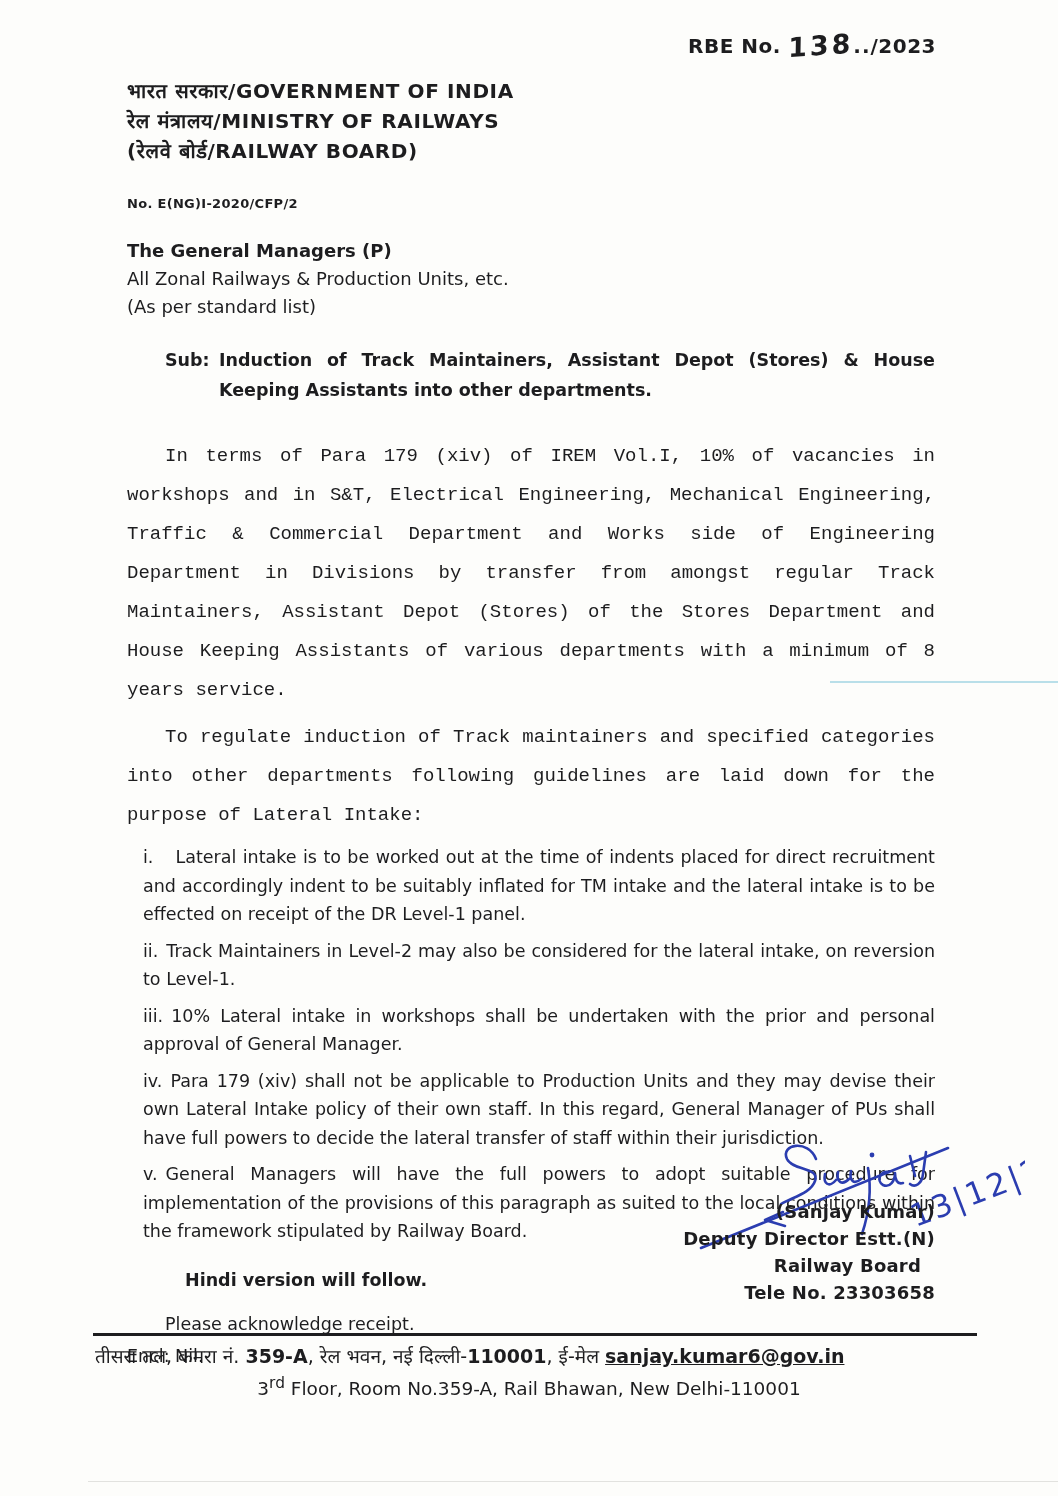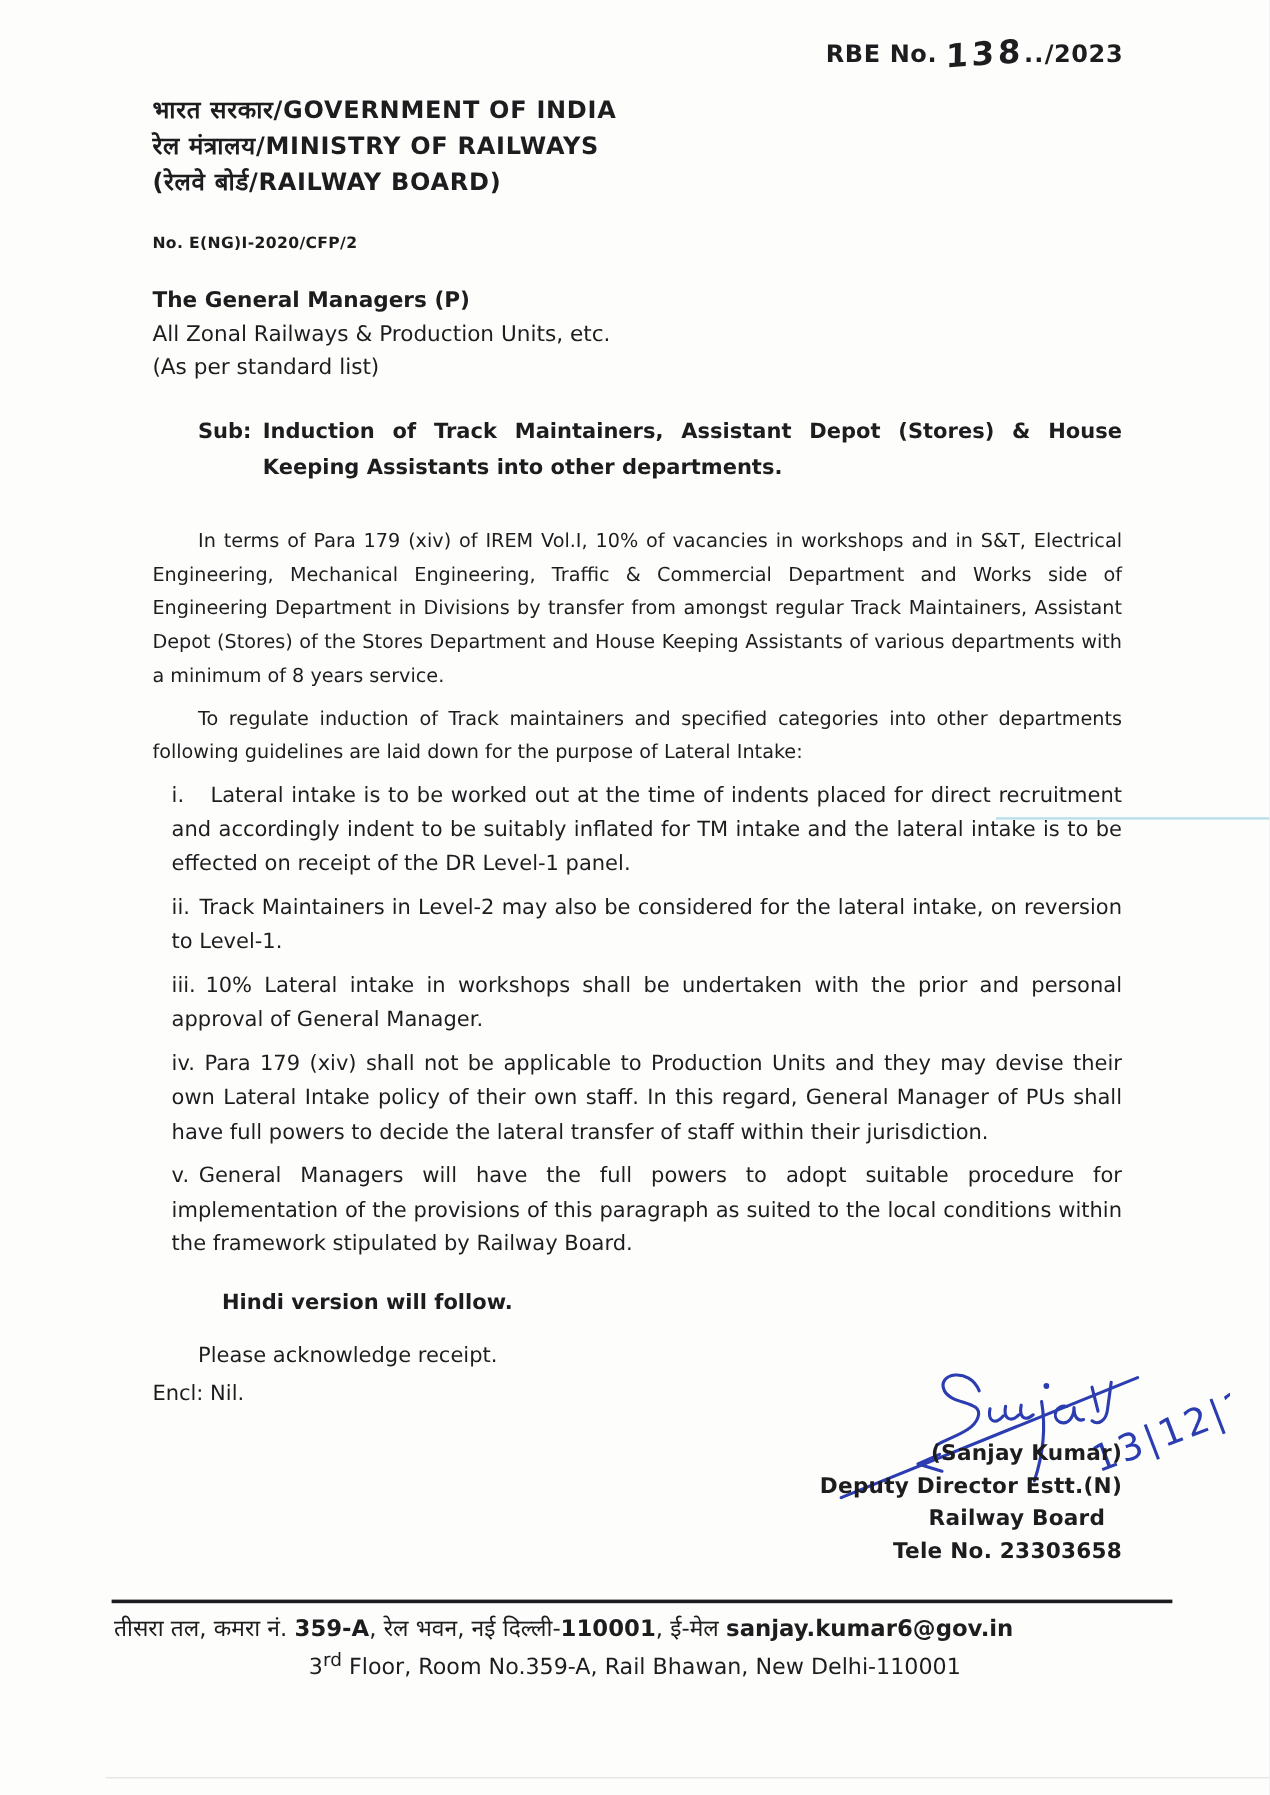--- a/index.html
+++ b/index.html
@@ -29,21 +29,21 @@
   .ref-number{font-weight:600;letter-spacing:.3px;}
   .place-date{font-weight:bold;letter-spacing:.3px;}
 
   .addressee{margin-top:26px;font-size:18px;line-height:28px;}
   .addressee .l1{font-weight:bold;}
 
   .subject{margin-top:24px;margin-left:38px;display:flex;font-weight:bold;font-size:17.5px;line-height:30px;}
   .subject .label{flex:0 0 54px;}
   .subject .text{width:716px;text-align:justify;}
 
-  .para{font-size:16px;line-height:28px;text-align:justify;}
+  .para{font-size:19px;line-height:39px;text-align:justify;font-family:Liberation Mono, monospace;}
   .para.p1{margin-top:32px;text-indent:38px;}
   .para.p2{margin-top:8px;text-indent:38px;}
 
   .item{margin-top:8px;margin-left:16px;width:792px;font-size:17.5px;line-height:28.5px;text-align:justify;}
   .item .marker{margin-right:8px;}
   .item.first .marker{margin-right:22px;}
 
   .hindi-note{margin-top:24px;margin-left:58px;font-size:17.5px;font-weight:bold;}
   .ack-line{margin-top:24px;margin-left:38px;font-size:17.5px;}
   .encl-line{margin-top:12px;font-size:17.5px;}
@@ -57,21 +57,21 @@
   .sig-svg{position:absolute;left:695px;top:1126px;width:330px;height:135px;}
   .sig-svg path{stroke:#2b3db0;fill:none;stroke-width:2.6;stroke-linecap:round;stroke-linejoin:round;}
   .sig-svg circle{fill:#2b3db0;}
   .sig-svg text{fill:#2b3db0;font-family:"DejaVu Sans",sans-serif;font-size:31px;letter-spacing:3px;}
 
   
   .footer{position:absolute;left:0;top:1333px;width:1058px;}
   .footer .rule{margin-left:93px;width:884px;border-top:3px solid #1d1d1f;}
   .footer .f1{margin-left:95px;margin-top:7px;font-size:19px;}
   .footer .f1 .b{font-weight:bold;}
-  .footer .f1 .email{font-weight:bold;}
+  .footer .f1 .email{font-weight:bold;text-decoration:underline;}
   .footer .f2{margin-top:5px;text-align:center;font-size:18.5px;}
 
   
   .artifact-cyan{position:absolute;left:830px;top:681px;width:228px;height:2px;background:#b9dfe9;}
   .artifact-bottom{position:absolute;left:88px;top:1481px;width:970px;height:1px;background:#e2e2df;}
 </style>
 </head>
 <body>
 
 <div class="page">

